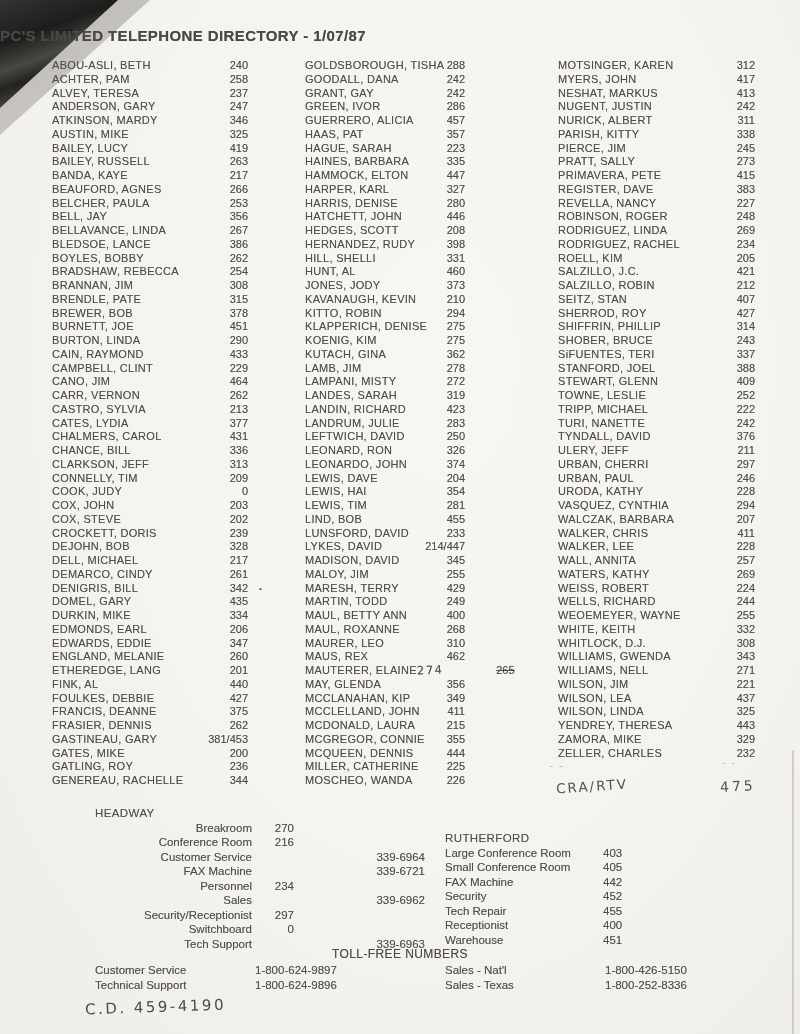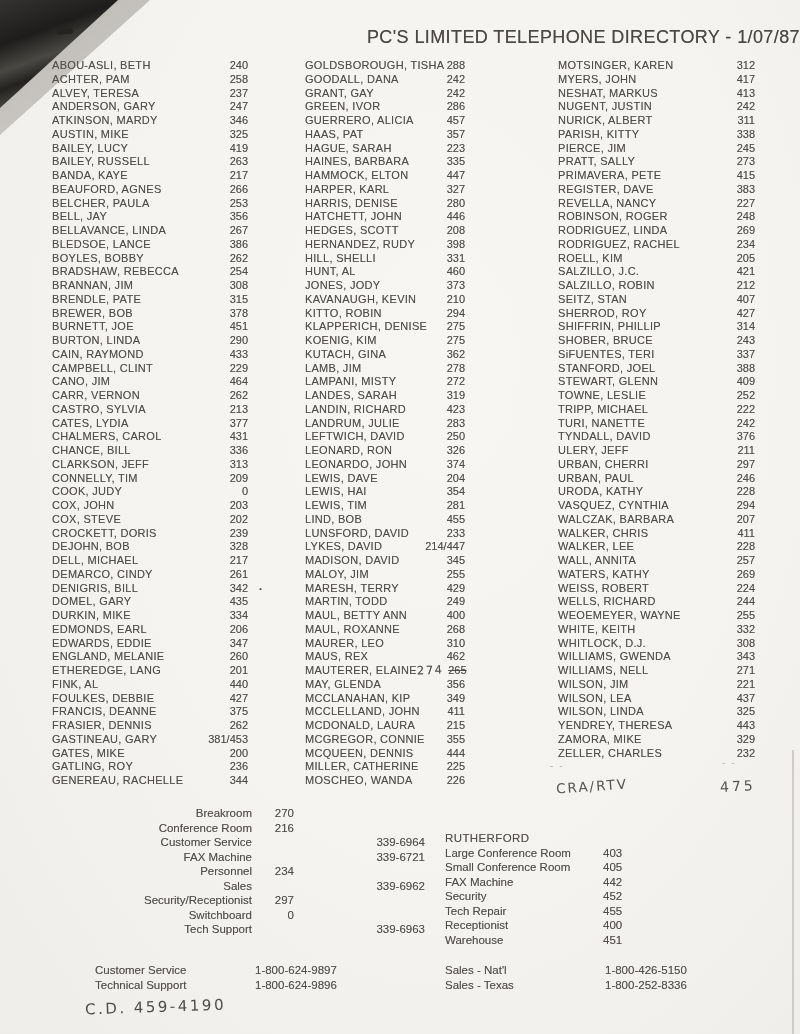--- a/index.html
+++ b/index.html
@@ -12,33 +12,33 @@
   .corner-dark{position:absolute;left:0;top:0;width:118px;height:108px;
     clip-path:polygon(0 0,100% 0,0 100%);
     background:linear-gradient(160deg,#343330 0%,#1e1d1b 30%,#4a4843 48%,#23221f 60%,#5a5750 78%,#2a2926 100%);}
   .corner-soft{position:absolute;left:0;top:0;width:150px;height:135px;
     clip-path:polygon(0 0,100% 0,0 100%);
     background:linear-gradient(150deg,#8d8a84,#b3b0a9);opacity:.55;}
   .smudge{position:absolute;left:57px;top:29px;width:16px;height:5px;background:#24231f;border-radius:2px;transform:rotate(-4deg);}
   .smudge:after{content:"";position:absolute;right:-6px;top:1px;width:4px;height:3px;background:#3a3934;border-radius:50%;}
   .edge-line{position:absolute;left:792px;top:750px;width:2px;height:284px;background:#bdbab4;opacity:.65;}
 
-  .title{position:absolute;left:0;top:27px;width:100%;text-align:right;
-    font-size:18px;font-weight:400;letter-spacing:.4px;color:#4a4842;
+  .title{position:absolute;left:0;top:27px;width:100%;text-align:left;
+    font-size:15px;font-weight:700;letter-spacing:.4px;color:#4a4842;
     text-shadow:0 0 .6px rgba(85,82,76,.7);}
 
   .dir-col{position:absolute;top:59px;font-size:11px;line-height:13.75px;
     text-shadow:0 0 .5px rgba(95,92,86,.55);}
   .col1{left:52px;width:196px;}
   .col2{left:305px;width:160px;}
   .col3{left:558px;width:197px;}
   .dir-row{position:relative;display:flex;justify-content:space-between;height:13.75px;white-space:nowrap;}
   .nm{letter-spacing:.3px;}
   .ex{text-align:right;}
-  .strike{text-decoration:line-through;}
+  .strike{text-decoration:line-through;margin-left:48px;}
   .dot-mark{position:absolute;right:-14px;top:-2px;color:#3f3e3a;font-weight:700;}
 
   .hand{font-family:"DejaVu Sans", sans-serif;color:#54534f;}
   .hand-ext{letter-spacing:1.5px;font-size:11.5px;margin-right:5px;transform:rotate(-2deg);display:inline-block;}
   .cra-row{position:absolute;left:556px;top:778px;width:200px;display:flex;justify-content:space-between;}
   .cra-label{font-size:13.5px;letter-spacing:2px;transform:rotate(-4deg);}
   .cra-ext{font-size:14px;letter-spacing:3px;transform:rotate(-3deg);}
   .pencil-mark{position:absolute;color:#b7b4ae;font-size:10px;letter-spacing:2px;}
   .pm1{left:550px;top:760px;}
   .pm2{left:722px;top:757px;}
@@ -708,20 +708,21 @@
 
   <span class="pencil-mark pm1">- -</span>
   <span class="pencil-mark pm2">- -</span>
 
   <div class="cra-row">
     <span class="hand cra-label">CRA/RTV</span>
     <span class="hand cra-ext">475</span>
   </div>
 
   <div class="loc headway">
+    <div class="loc-title">HEADWAY</div>
     <div class="loc-rows">
         <div class="loc-row">
           <span>Breakroom</span>
           <span>270</span>
           <span></span>
         </div>
         <div class="loc-row">
           <span>Conference Room</span>
           <span>216</span>
           <span></span>
@@ -791,20 +792,21 @@
           <span>Receptionist</span>
           <span>400</span>
         </div>
         <div class="loc-row">
           <span>Warehouse</span>
           <span>451</span>
         </div>
       </div>
   </div>
 
+  <div class="tf-heading">TOLL-FREE NUMBERS</div>
   <div class="tf-rows">
       <div class="tf-row">
         <span>Customer Service</span>
         <span>1-800-624-9897</span>
         <span>Sales - Nat'l</span>
         <span>1-800-426-5150</span>
       </div>
       <div class="tf-row">
         <span>Technical Support</span>
         <span>1-800-624-9896</span>

